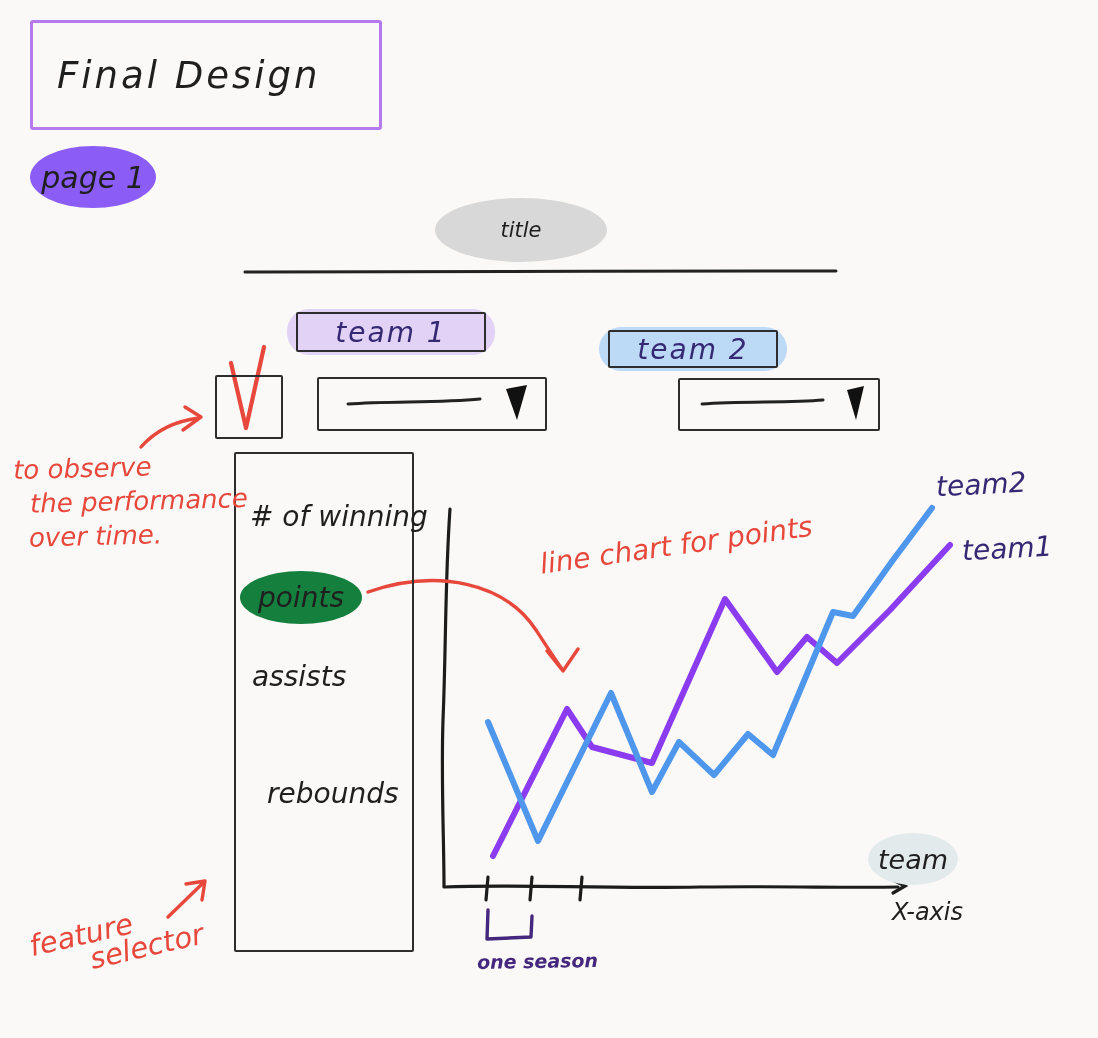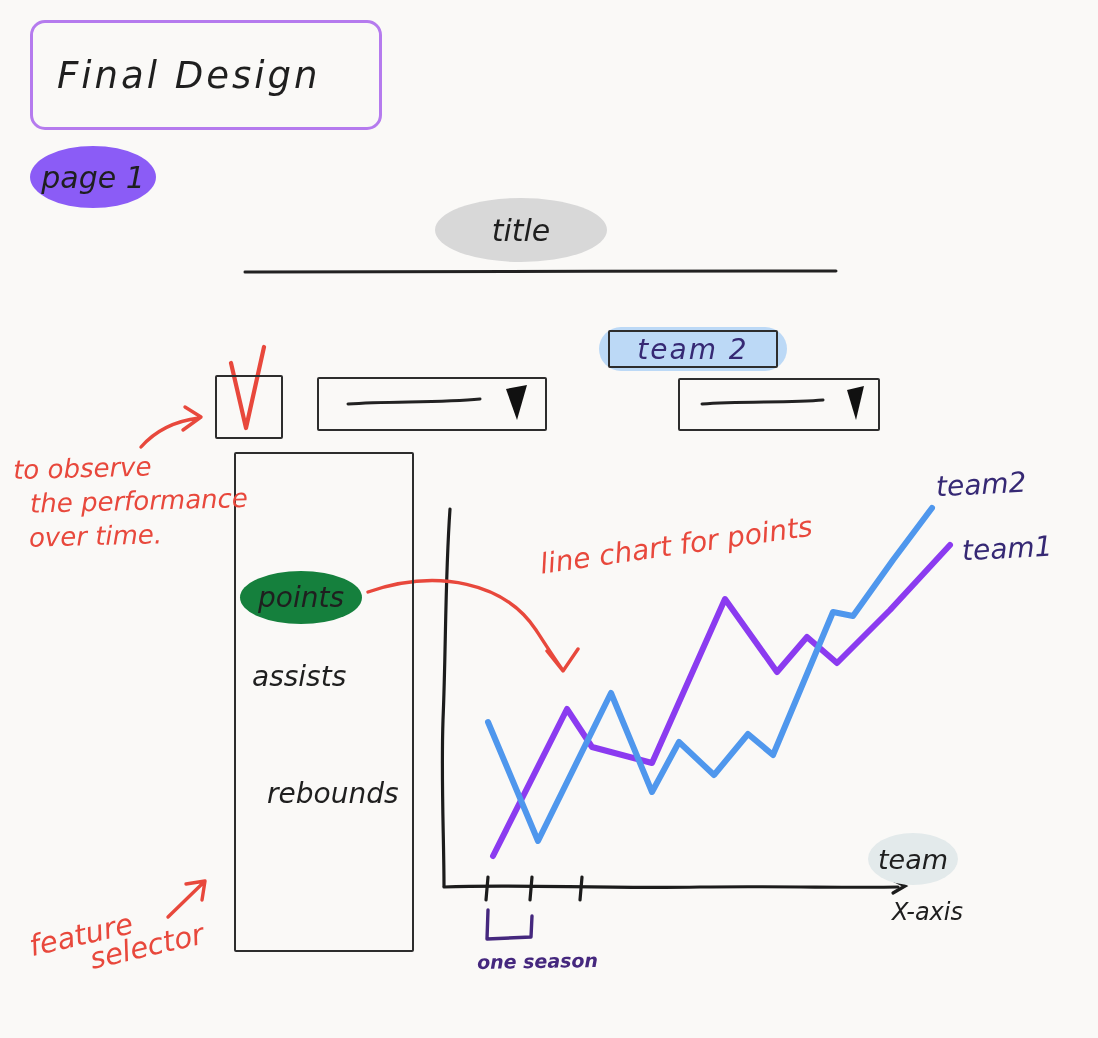--- a/index.html
+++ b/index.html
@@ -7,28 +7,28 @@
           font-family:"DejaVu Sans",sans-serif;}
   .abs{position:absolute;}
   .hw{font-style:italic;color:#1f1f1f;white-space:nowrap;}
   svg.layer{position:absolute;left:0;top:0;}
   .ink-stroke{stroke:#222;stroke-width:3;fill:none;stroke-linecap:round;stroke-linejoin:round;}
   .axis-stroke{stroke:#1c1c1c;stroke-width:3.2;fill:none;stroke-linecap:round;}
   .red-stroke{stroke:#e8483c;stroke-width:3.4;fill:none;stroke-linecap:round;stroke-linejoin:round;}
   .series-line{fill:none;stroke-width:6;stroke-linecap:round;stroke-linejoin:round;}
   .bracket-stroke{stroke:#45287e;stroke-width:3.4;fill:none;stroke-linecap:round;stroke-linejoin:round;}
   .sketch-box{border:2.6px solid #2d2d2d;border-radius:2px;}
-  .final-card{left:30px;top:20px;width:322px;height:104px;border:3px solid #b57bee;border-radius:15px;
+  .final-card{left:30px;top:20px;width:322px;height:104px;border:3px solid #b57bee;border-radius:3px;
               display:flex;align-items:center;padding-left:24px;}
   .final-card span{font-size:37px;letter-spacing:3px;}
   .ellipse{border-radius:50%;display:flex;align-items:center;justify-content:center;}
   .page-badge{left:30px;top:146px;width:126px;height:62px;background:#8b5cf6;}
   .page-badge span{font-size:30px;}
   .title-pill{left:435px;top:198px;width:172px;height:64px;background:#d8d8d8;}
-  .title-pill span{font-size:30px;}
+  .title-pill span{font-size:21px;}
   .team-chip{display:block;}
   .chip-hl{position:absolute;left:-9px;top:-3px;right:-9px;bottom:-3px;border-radius:22px;}
   .chip-box{position:absolute;left:0;top:0;right:0;bottom:0;border:2.6px solid #2d2d2d;border-radius:2px;
             display:flex;align-items:center;justify-content:center;}
   .chip-box span{font-size:28px;color:#362974;font-style:italic;letter-spacing:2px;}
   .team1-chip{left:296px;top:312px;width:190px;height:40px;}
   .team1-chip .chip-hl{background:#e2d2f6;}
   .team2-chip{left:608px;top:330px;width:170px;height:38px;}
   .team2-chip .chip-hl{background:#bcd9f6;}
   .checkbox{left:215px;top:375px;width:64px;height:60px;}
@@ -82,32 +82,39 @@
     <span class="hw">Final Design</span>
   </div>
   <div class="abs ellipse page-badge">
     <span class="hw">page 1</span>
   </div>
 
   <div class="abs ellipse title-pill">
     <span class="hw">title</span>
   </div>
 
+  <div class="abs team-chip team1-chip">
+    <div class="chip-hl"></div>
+    <div class="chip-box">
+      <span>team 1</span>
+    </div>
+  </div>
   <div class="abs team-chip team2-chip">
     <div class="chip-hl"></div>
     <div class="chip-box">
       <span>team 2</span>
     </div>
   </div>
 
   <div class="abs sketch-box checkbox"></div>
   <div class="abs sketch-box dd1"></div>
   <div class="abs sketch-box dd2"></div>
 
   <div class="abs sketch-box feature-box"></div>
+  <div class="abs hw feat" style="left:250px;top:500px;"># of winning</div>
   <div class="abs ellipse points-hl">
     <span class="hw feat">points</span>
   </div>
   <div class="abs hw feat" style="left:252px;top:660px;font-style:italic;">assists</div>
   <div class="abs hw feat" style="left:252px;top:777px;margin-left:15px;">rebounds</div>
 
   <div class="abs red-note" style="left:14px;top:450px;font-size:26px;line-height:34px;transform:rotate(-1.5deg);">
     <div>to observe</div>
     <div style="margin-left:16px;">the performance</div>
     <div style="margin-left:14px;">over time.</div>

